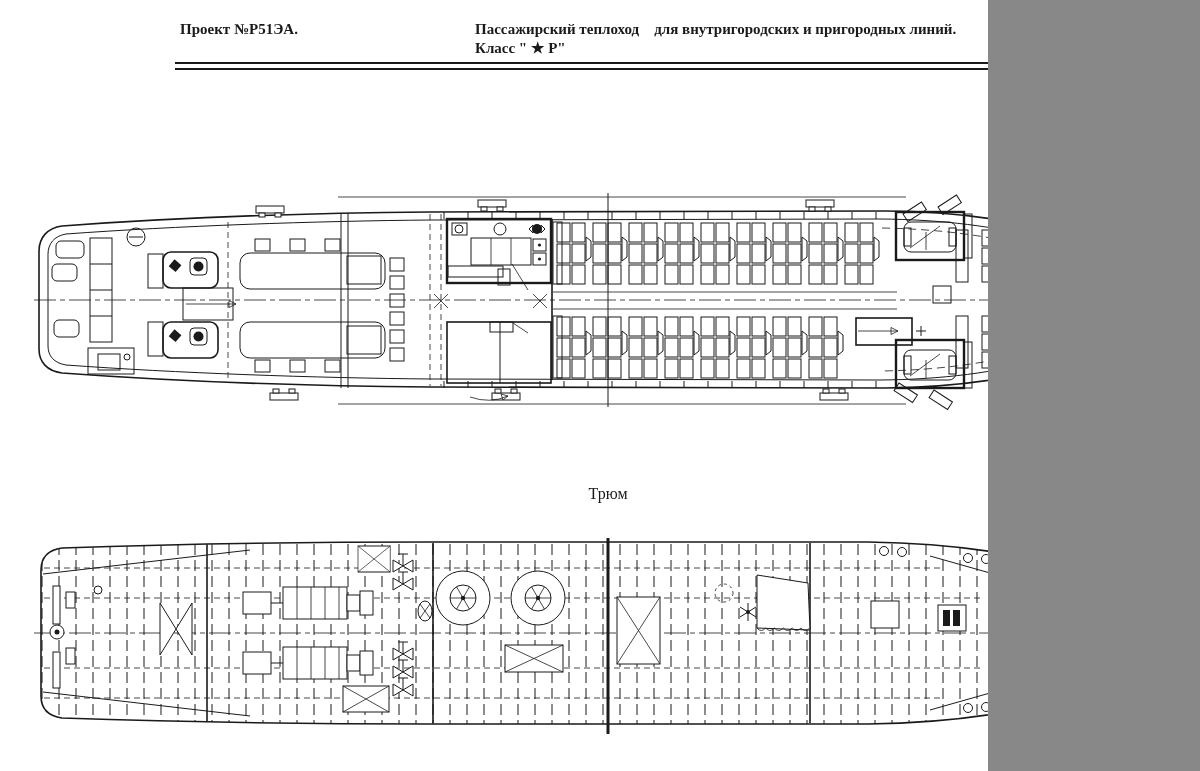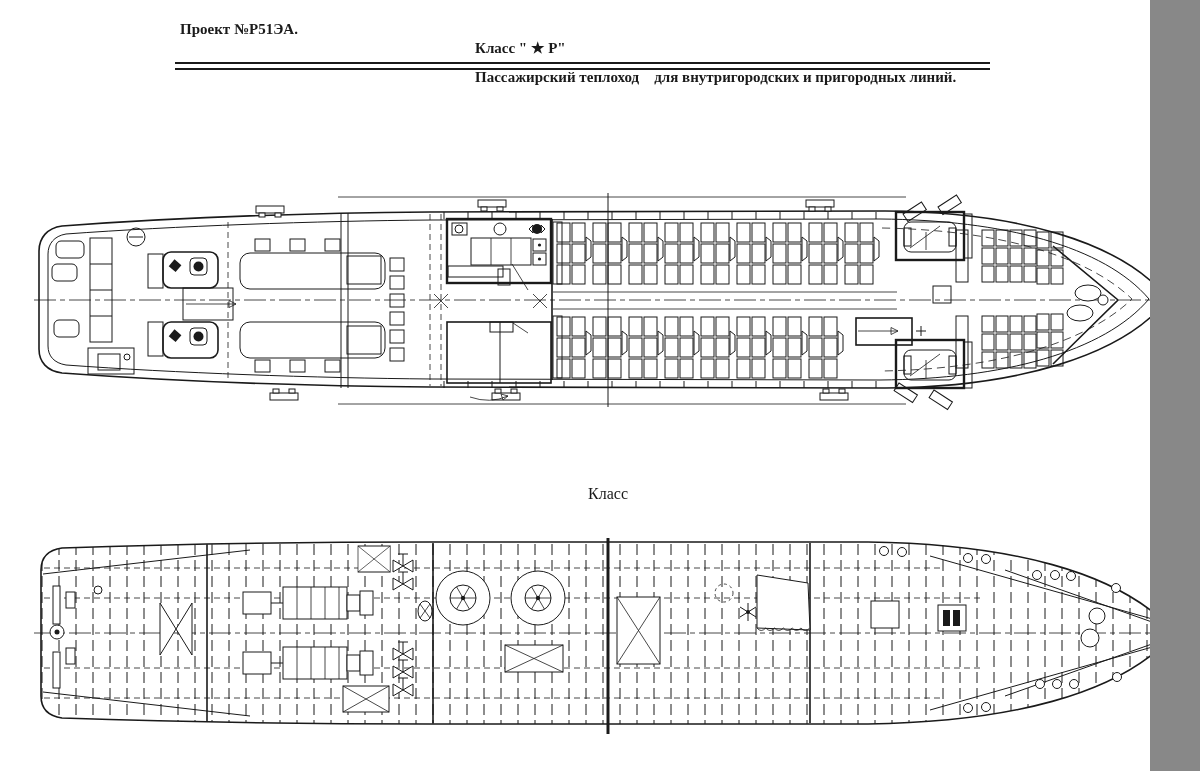--- a/index.html
+++ b/index.html
@@ -1,21 +1,21 @@
 <!DOCTYPE html>
 <html style="--ink: #1a1a1a; --paper: #ffffff;"><head>
 <meta charset="utf-8">
 <style>
   :root{ --ink:#1a1a1a; --paper:#ffffff; }
   html,body{margin:0;padding:0;background:#888;}
-  .page{position:relative;width:1150px;height:771px;background:var(--paper);overflow:hidden;
+  .page{position:relative;width:988px;height:771px;background:var(--paper);overflow:hidden;
         font-family:"Liberation Serif", serif;color:var(--ink);}
   .hdr{position:absolute;font-weight:bold;font-size:15px;line-height:18px;white-space:pre;}
   #hdr-project{left:180px;top:20px;}
-  #hdr-title{left:475px;top:20px;margin-top:48px;}
+  #hdr-title{left:475px;top:20px;}
   #hdr-class{left:475px;top:39px;}
   .rule{position:absolute;left:175px;top:62px;width:815px;height:4px;
         border-top:2px solid var(--ink);border-bottom:2px solid var(--ink);}
   .plan-label{position:absolute;font-size:16px;text-align:center;width:260px;}
   #lbl-maindeck{left:488px;top:146px;}
   #lbl-hold{left:478px;top:485px;}
   svg{position:absolute;left:0;top:0;}
   .ln{fill:none;stroke:var(--ink);stroke-width:1;}
   .ln2{fill:none;stroke:var(--ink);stroke-width:1.6;}
   .ln3{fill:none;stroke:var(--ink);stroke-width:2.4;}
@@ -28,21 +28,21 @@
 </style>
 </head>
 <body>
 
 <div class="page">
 
   <div class="hdr" id="hdr-project">Проект №Р51ЭА.</div>
   <div class="hdr" id="hdr-title">Пассажирский теплоход    для внутригородских и пригородных линий.</div>
   <div class="hdr" id="hdr-class">Класс " ★ Р"</div>
   <div class="rule"></div>
-  <div class="plan-label" id="lbl-hold">Класс</div>
+  <div class="plan-label" id="lbl-hold">Трюм</div>
 
   <svg width="1200" height="771" viewBox="0 0 1200 771">
     <defs>
       <clipPath id="holdClip">
         <path d="M62 548 C180 544 320 542 430 542 L868 542 C1005 544 1120 570 1175 633 C1120 696 1005 722 868 724 L430 724 C320 724 180 722 62 718 C48 716 41 708 41 696 L41 570 C41 558 48 550 62 548 Z"></path>
       </clipPath>
       <pattern id="frames" width="17" height="16" patternUnits="userSpaceOnUse">
         <path d="M8 0 V11" stroke="#1a1a1a" stroke-width="1"></path>
       </pattern>
       <pattern id="hatchV" width="5.5" height="9" patternUnits="userSpaceOnUse">

